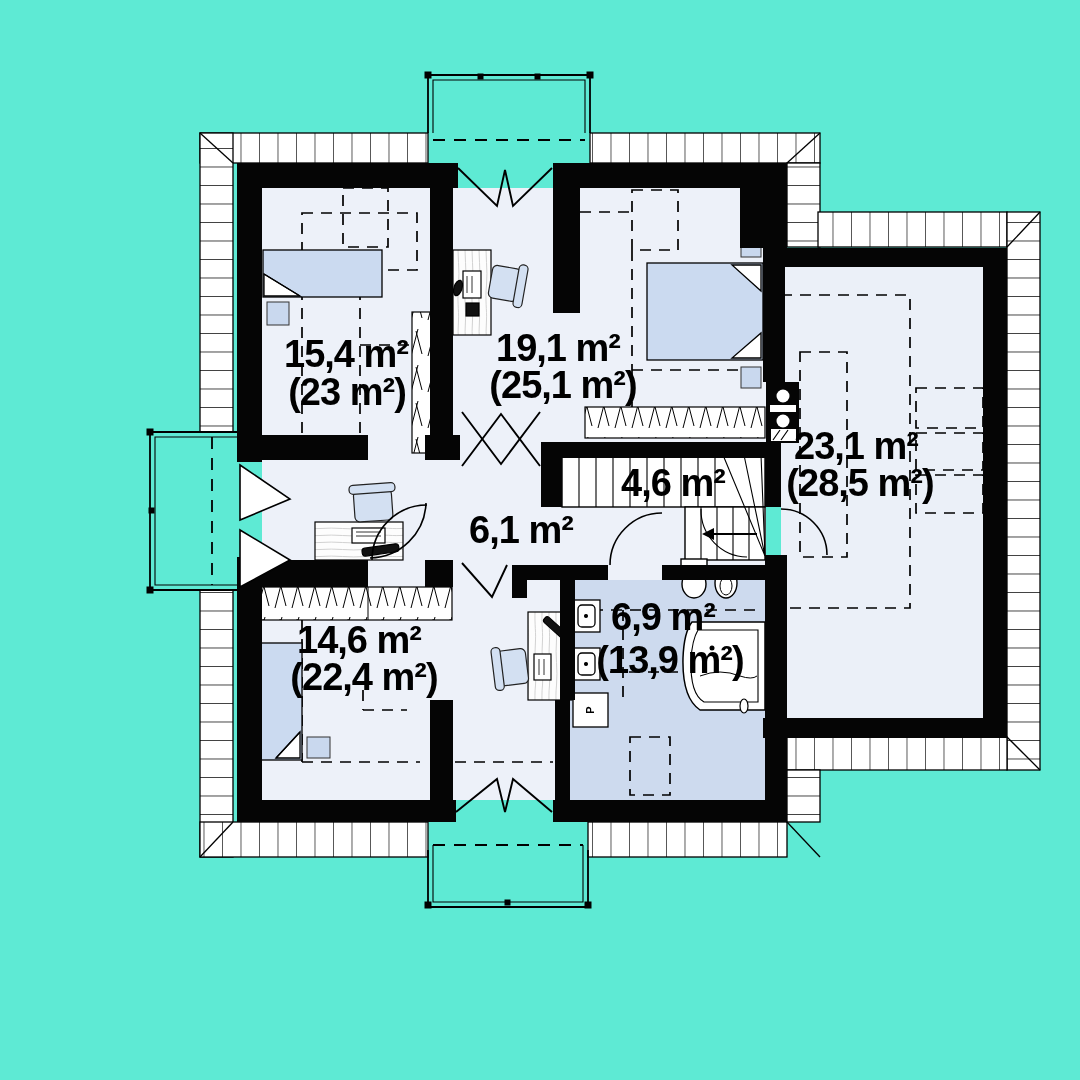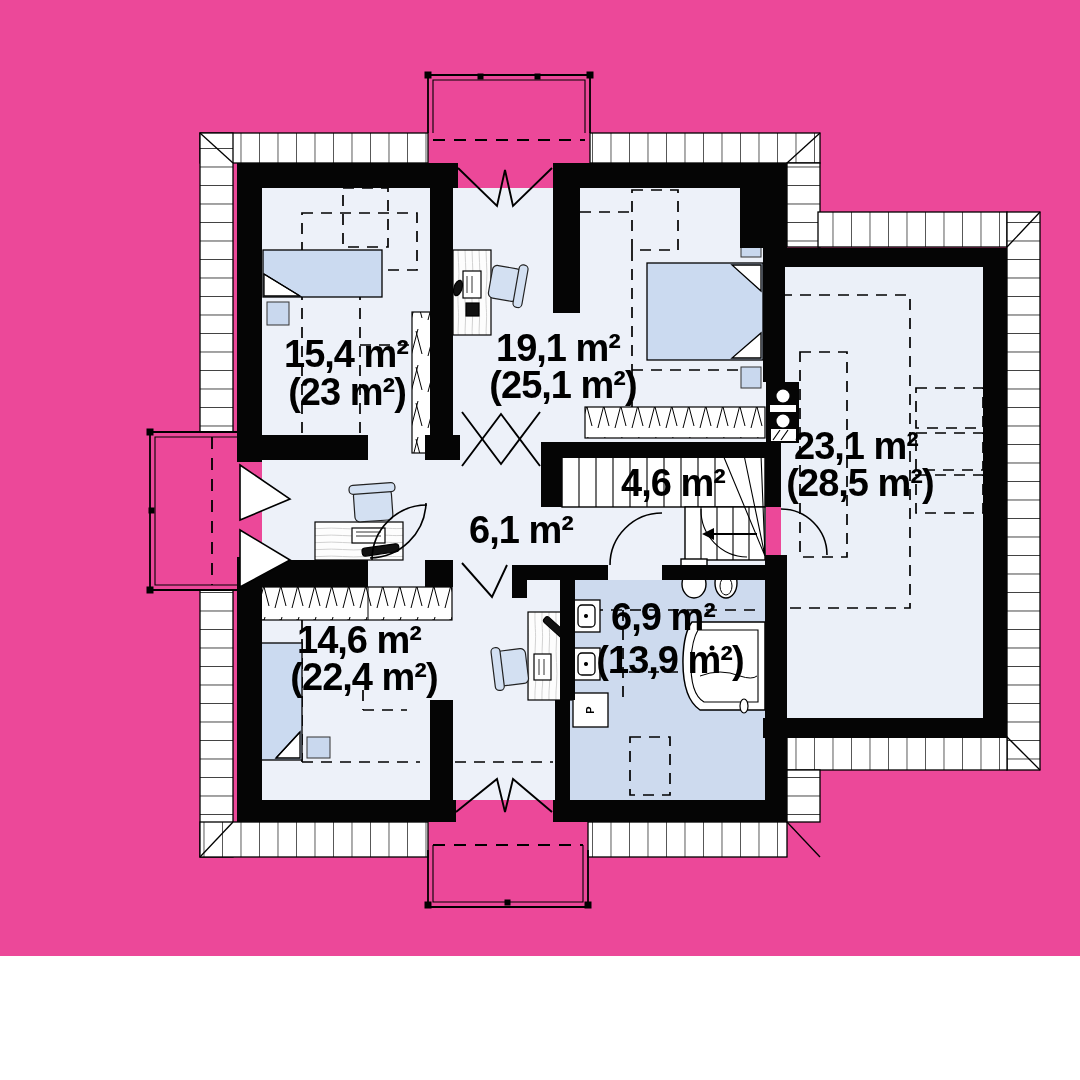--- a/index.html
+++ b/index.html
@@ -1,16 +1,16 @@
 <!DOCTYPE html>
 <html><head>
 <meta charset="utf-8">
 <style>
   html,body{margin:0;padding:0;background:#fff;}
-  .page{width:1080px;height:956px;position:relative;background:#ec4899;overflow:hidden;}
+  .page{width:1080px;height:1080px;position:relative;background:#5eead4;overflow:hidden;}
   svg{display:block;}
   .lbl{font-family:"Liberation Sans","DejaVu Sans",sans-serif;font-weight:700;font-size:38px;fill:#000;letter-spacing:-1px;}
   .plbl{font-family:"Liberation Sans","DejaVu Sans",sans-serif;font-weight:700;font-size:11px;fill:#000;}
 </style>
 </head>
 <body>
 
 <div class="page">
 <svg width="1080" height="1080" viewBox="0 0 1080 1080">
 <defs>

